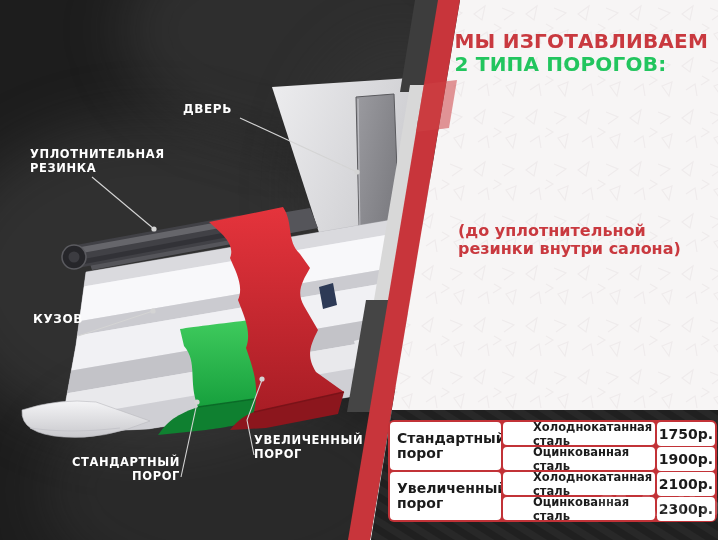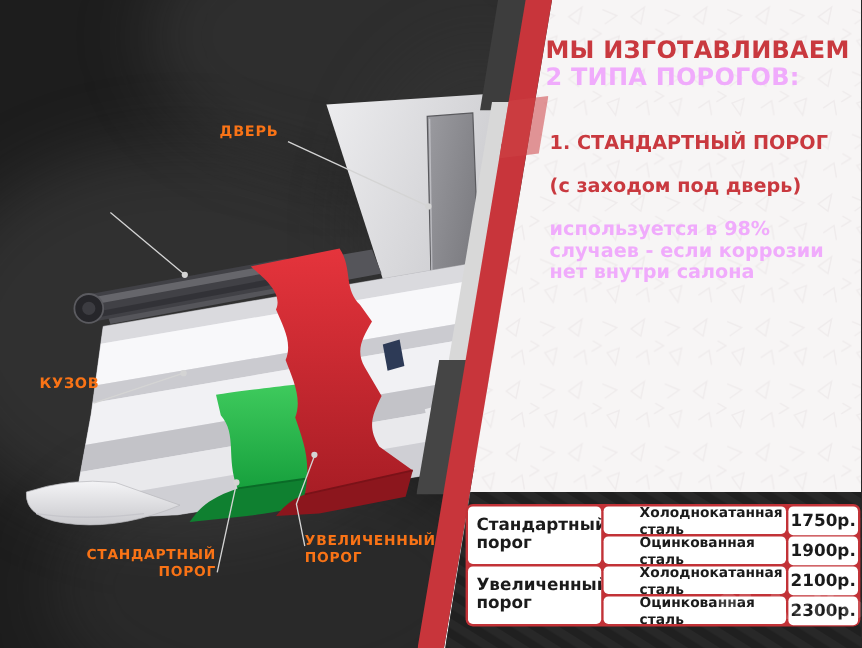--- a/index.html
+++ b/index.html
@@ -17,41 +17,41 @@
   .band-darkline{clip-path:polygon(418px 120px,424px 120px,405px 290px,399px 290px);background:#4a4a4a;z-index:4;}
   .band-gray-low{clip-path:polygon(366px 300px,391px 300px,372px 412px,347px 412px);background:#454545;z-index:4;}
   .panel-white{clip-path:polygon(460px 0,718px 0,718px 540px,370px 540px);background:#f7f5f5;z-index:5;}
   .stripe-red{clip-path:polygon(438px 0,460px 0,370px 540px,348px 540px);z-index:6;}
   .stripe-patch{clip-path:polygon(424px 84px,457px 80px,449px 128px,416px 132px);background:rgba(205,66,70,.55);z-index:7;}
   .panel-black{clip-path:polygon(392px 410px,718px 410px,718px 540px,371px 540px);background:#262626;z-index:8;}
   .panel-black svg,.panel-white svg{position:absolute;inset:0;}
 
   .illus{position:absolute;left:0;top:50px;width:470px;height:445px;z-index:2;}
 
-  .lbl{position:absolute;z-index:10;color:#f97316;font-weight:700;font-size:11.5px;
+  .lbl{position:absolute;z-index:10;color:#ffffff;font-weight:700;font-size:11.5px;
        line-height:14px;letter-spacing:.6px;white-space:pre-line;}
   .lbl.door{left:183px;top:102px;}
   .lbl.seal{left:30px;top:147px;}
   .lbl.body{left:33px;top:312px;}
   .lbl.std{left:70px;top:455px;width:110px;text-align:right;}
-  .lbl.ext{left:254px;top:443px;}
+  .lbl.ext{left:254px;top:433px;}
 
   .logo{position:absolute;left:28px;top:13px;z-index:10;color:#fff;}
   .logo .l1{font-size:25px;font-weight:800;letter-spacing:3px;line-height:26px;}
   .logo .l2{font-size:18.5px;font-weight:800;letter-spacing:2.4px;line-height:20px;}
   .logo .rule{width:148px;height:4.5px;margin-left:-8px;margin-top:3px;transform:rotate(-2.2deg);}
 
   .headline{position:absolute;right:10px;top:30px;z-index:10;text-align:left;
             font-size:20px;font-weight:800;line-height:23px;letter-spacing:.2px;}
   .sec{position:absolute;left:458px;width:258px;z-index:10;font-weight:700;
        font-size:16px;line-height:18px;white-space:pre-line;}
   .sec.s1{top:92px;}
   .sec.s2{top:204px;}
   .red-t{color:#c9393f;}
-  .blk-t{color:#f0abfc;}
+  .blk-t{color:#22c55e;}
 
   .price{position:absolute;left:388px;top:420px;z-index:9;display:grid;
          grid-template-columns:111px 152px 58px;grid-auto-rows:23px;gap:2px;
          padding:2px;border-radius:6px;background:#c23237;}
   .price .cell{background:#fff;border-radius:4px;display:flex;align-items:center;
                padding:0 0 0 7px;color:#1b1b1b;font-weight:700;overflow:hidden;}
   .price .prod{font-size:14px;line-height:15px;grid-column:1;}
   .price .p1{grid-row:1/3;} .price .p2{grid-row:3/5;}
   .price .mat{font-size:11.5px;grid-column:2;padding-left:30px;}
   .price .val{font-size:14px;grid-column:3;justify-content:center;padding:12px;}
@@ -205,40 +205,37 @@
     <div class="cell val" style="grid-row:2">1900р.</div>
     <div class="cell prod p2">Увеличенный порог</div>
     <div class="cell mat" style="grid-row:3">Холоднокатанная сталь</div>
     <div class="cell val" style="grid-row:3">2100р.</div>
     <div class="cell mat" style="grid-row:4">Оцинкованная сталь</div>
     <div class="cell val" style="grid-row:4">2300р.</div>
   </div>
 
 
   <div class="lbl door" style="font-size:12px">ДВЕРЬ</div>
+  <div class="lbl seal">УПЛОТНИТЕЛЬНАЯ
+РЕЗИНКА</div>
   <div class="lbl body" style="font-size:12px">КУЗОВ</div>
   <div class="lbl std">СТАНДАРТНЫЙ
 ПОРОГ</div>
   <div class="lbl ext">УВЕЛИЧЕННЫЙ
 ПОРОГ</div>
 
   <div class="headline">
     <div class="red-t">МЫ ИЗГОТАВЛИВАЕМ</div>
     <div class="blk-t">2 ТИПА ПОРОГОВ:</div>
   </div>
 
-  <div class="sec s1">
-    <div class="red-t">1. СТАНДАРТНЫЙ ПОРОГ</div>
-    <div class="red-t">(с заходом под дверь)</div>
-    <div class="blk-t">используется в 98%
-случаев - если коррозии
-нет внутри салона</div>
-  </div>
 
   <div class="sec s2">
+    <div class="red-t">(до уплотнительной
+резинки внутри салона)</div>
   </div>
 
   <div class="wm">
     <svg width="34" height="34" viewBox="0 0 34 34">
       <g fill="#fff">
         <circle cx="11" cy="13" r="8"></circle>
         <circle cx="25" cy="8" r="5"></circle>
         <circle cx="9" cy="27" r="4"></circle>
         <circle cx="25" cy="24" r="6"></circle>
       </g>

